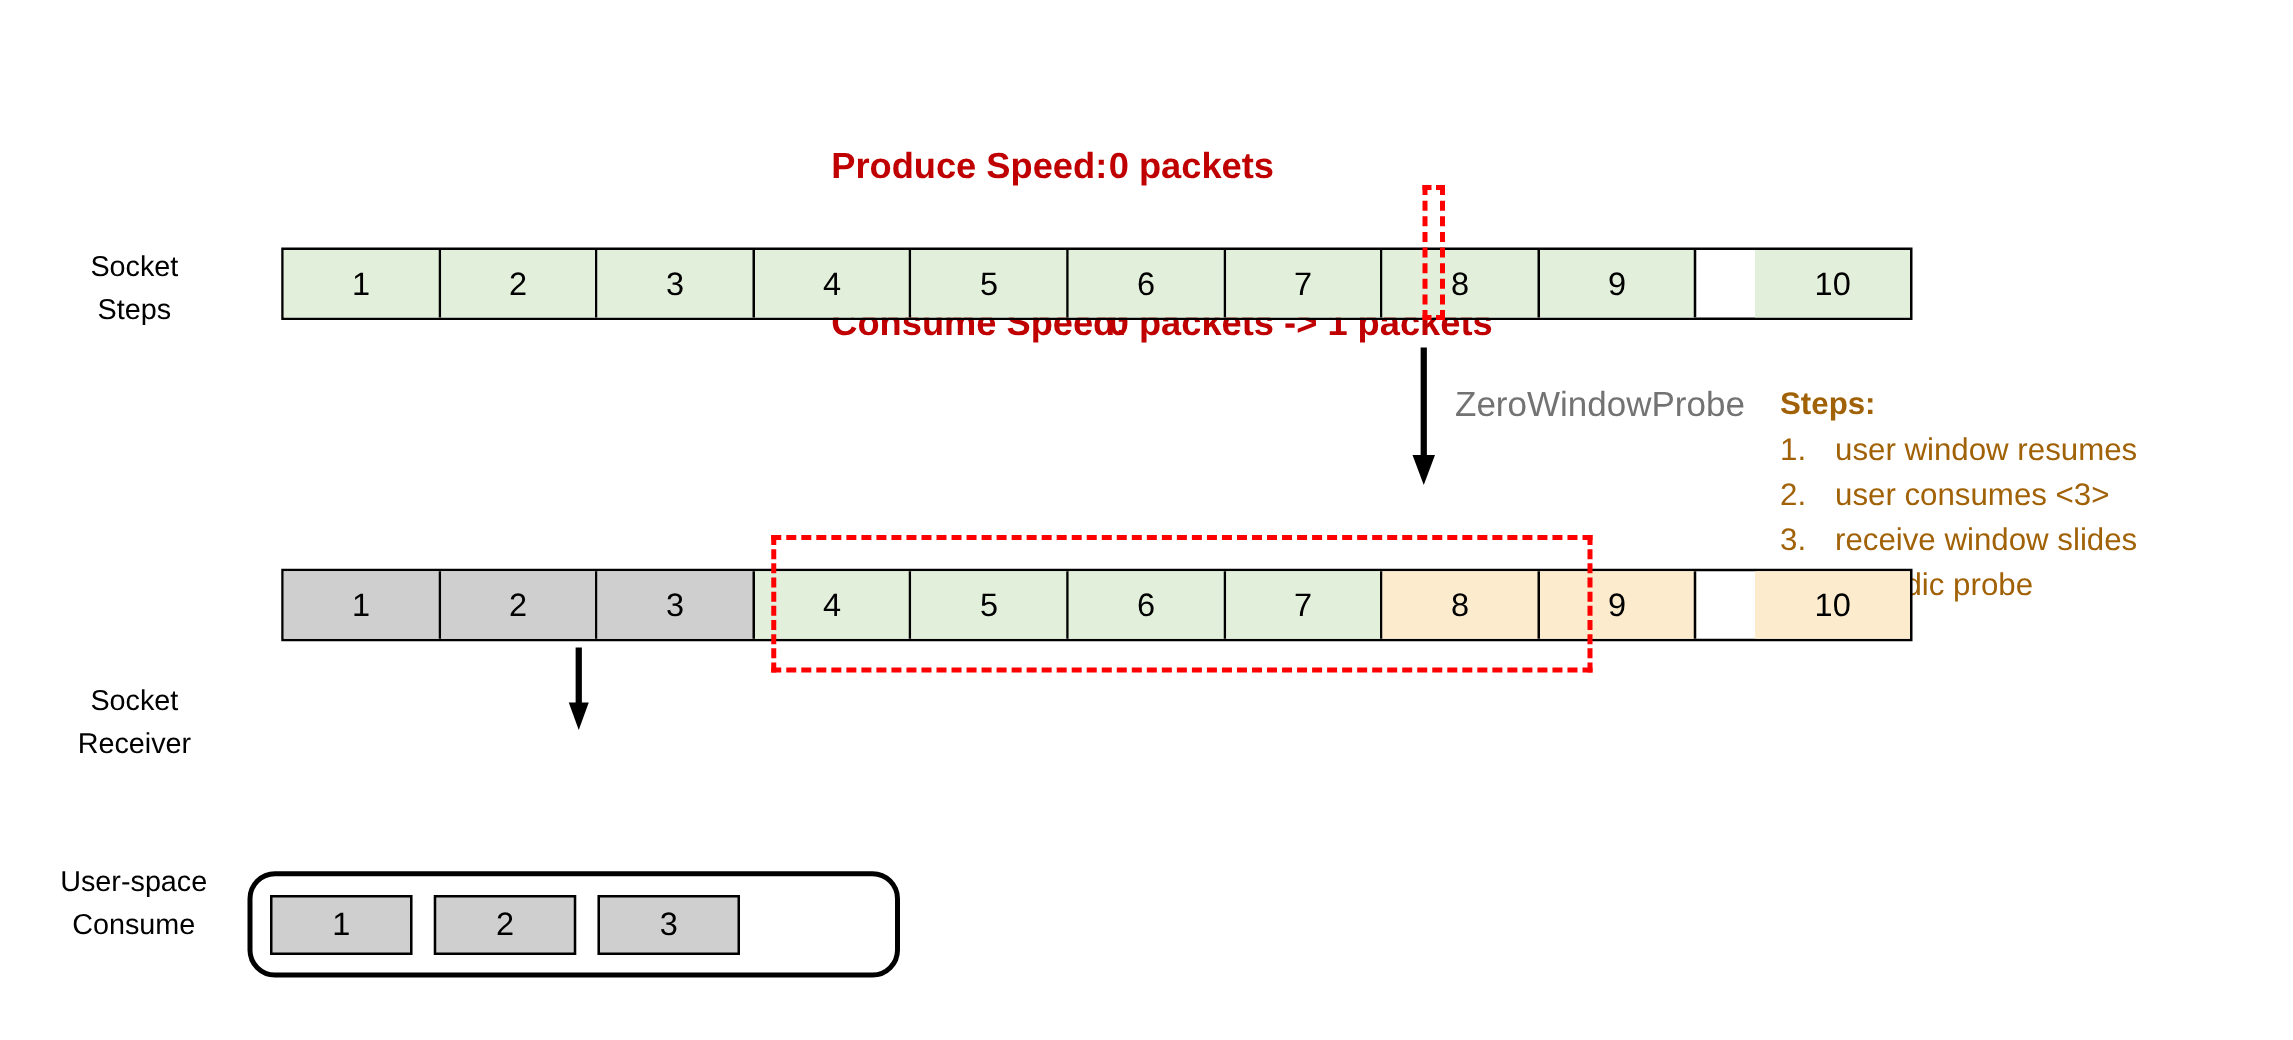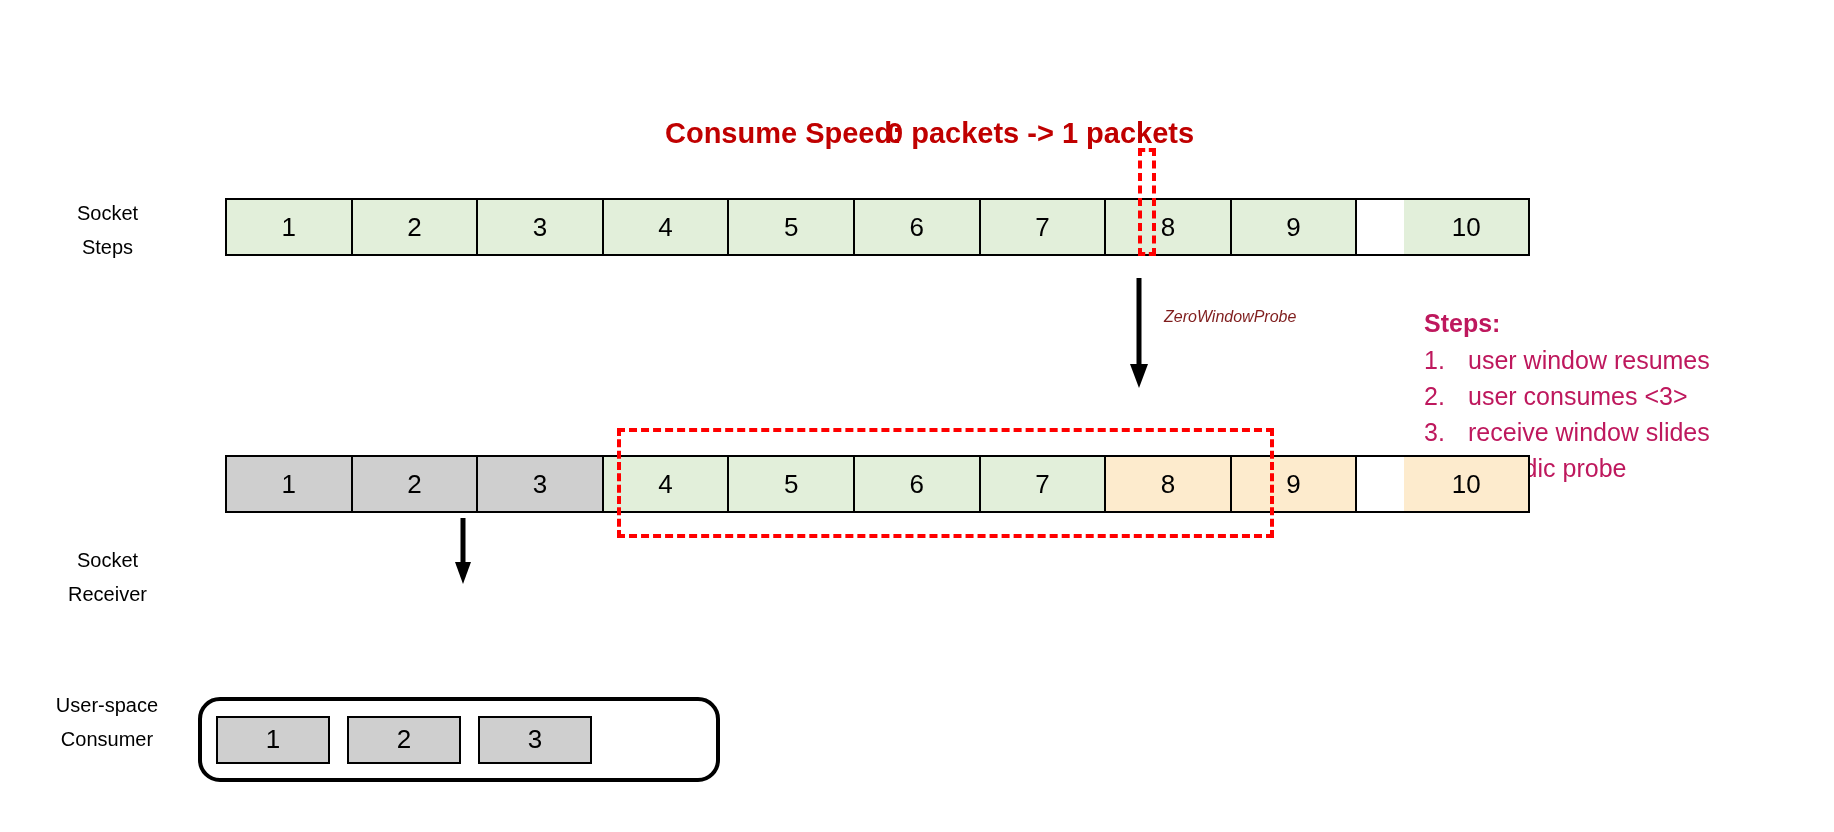--- a/index.html
+++ b/index.html
@@ -26,21 +26,21 @@
   }
   .speed-line { display: flex; }
   .speed-label { width: 222px; }
   .speed-value { }
 
   
   .row-label {
     position: absolute;
     text-align: center;
     color: #000000;
-    font-size: 20px;
+    font-size: 23px;
     line-height: 34px;
     font-family: "Liberation Sans", sans-serif;
   }
   #label-sender   { left: 30px; top: 196px;  width: 155px; }
   #label-receiver { left: 30px; top: 543px;  width: 155px; }
   #label-consumer { left: 16px; top: 688px;  width: 182px; }
 
   
   .strip {
     position: absolute;
@@ -82,31 +82,30 @@
   }
 
   
   .arrow-svg { position: absolute; overflow: visible; }
   #probe-arrow { left: 1128px; top: 278px; }
   #consume-arrow { left: 452px; top: 518px; }
 
   #probe-label {
     position: absolute;
     left: 1164px; top: 308px;
-    font-size: 16px;
-    color: #7f1d1d;
+    font-size: 28px;
+    color: #737373;
     white-space: nowrap;
-    font-style: italic;
   }
 
   
   #steps {
     position: absolute;
     left: 1424px; top: 305px;
-    color: #be185d;
+    color: #a16207;
     font-size: 25px;
     line-height: 36px;
   }
   #steps-title { font-weight: bold; margin-bottom: 1px; }
   .step-row { display: flex; }
   .step-num { width: 44px; }
   .step-text { }
 
   
   #consumer-box {
@@ -129,20 +128,24 @@
     align-items: center;
     justify-content: center;
     font-size: 26px;
     color: #000000;
   }
 </style>
 </head>
 <body>
 
 <div id="speed-block">
+  <div class="speed-line">
+    <span class="speed-label">Produce Speed:</span>
+    <span class="speed-value">0 packets</span>
+  </div>
   <div class="speed-line">
     <span class="speed-label">Consume Speed:</span>
     <span class="speed-value">0 packets -&gt; 1 packets</span>
   </div>
 </div>
 
 <div class="row-label" id="label-sender">
   <div>Socket</div>
   <div>Steps</div>
 </div>
@@ -208,20 +211,20 @@
 
 <div class="dashed-box" id="receiver-window-box"></div>
 
 <svg class="arrow-svg" id="consume-arrow" width="30" height="68" viewBox="0 0 30 68">
   <line x1="11" y1="0" x2="11" y2="50" stroke="#000000" stroke-width="5"></line>
   <polygon points="11,66 3,44 19,44" fill="#000000"></polygon>
 </svg>
 
 <div class="row-label" id="label-consumer">
   <div>User-space</div>
-  <div>Consumer</div>
+  <div>Consume</div>
 </div>
 
 <div id="consumer-box">
     <div class="consumer-packet">1</div>
     <div class="consumer-packet">2</div>
     <div class="consumer-packet">3</div>
   </div>
 
 </body></html>

